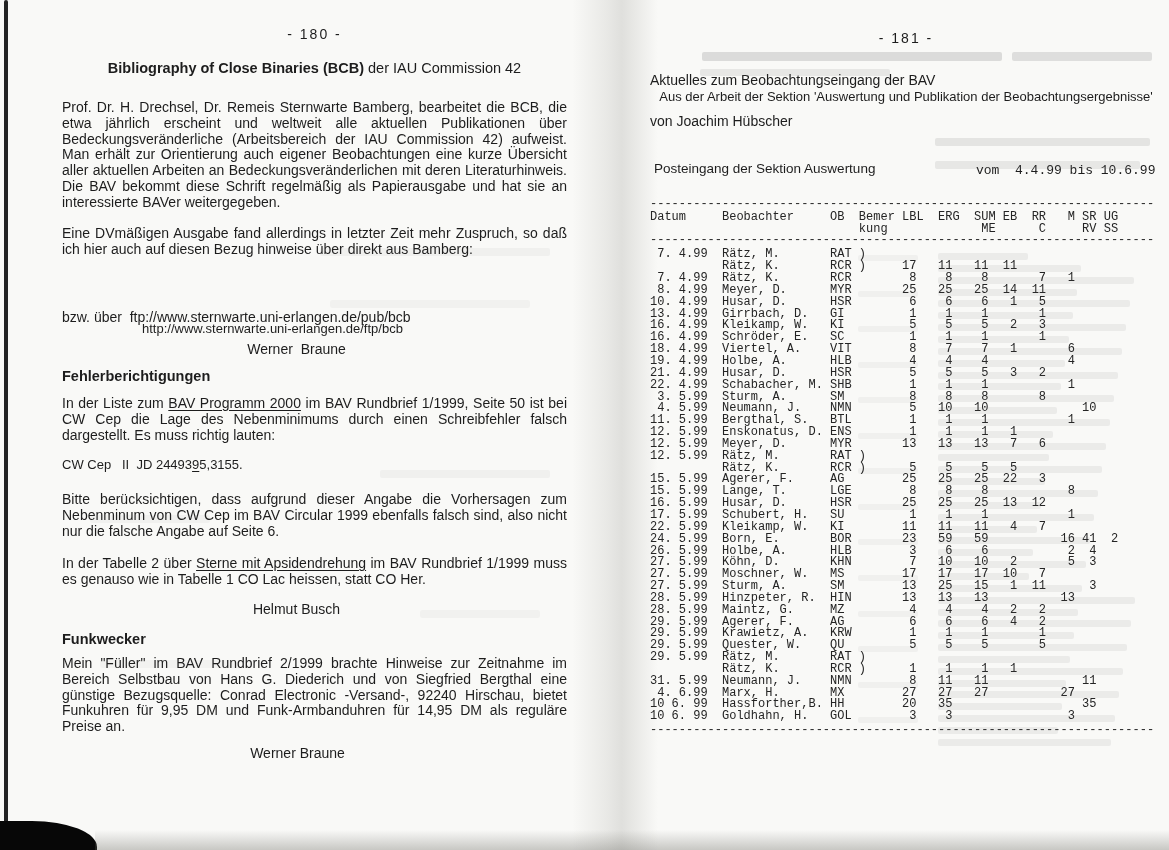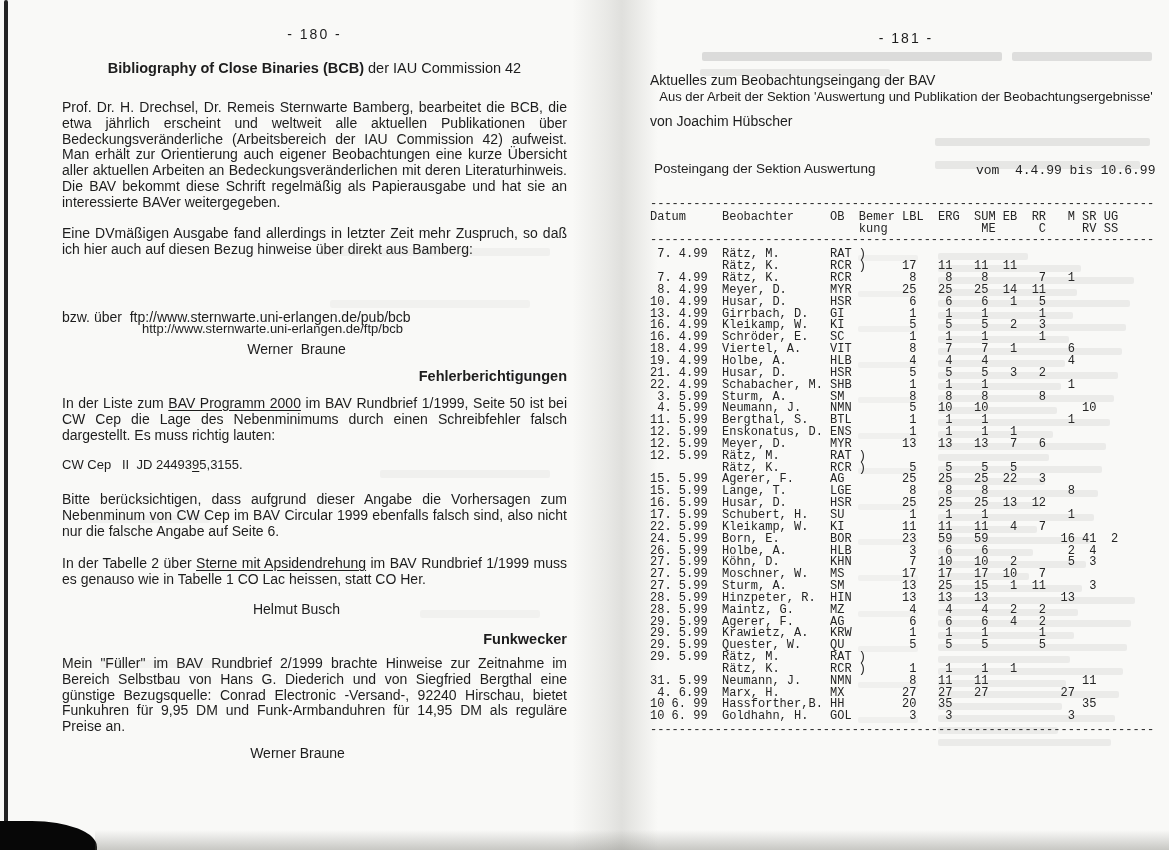--- a/index.html
+++ b/index.html
@@ -5,21 +5,21 @@
   html,body{margin:0;padding:0;background:#e8e8e6;}
   .scan{position:relative;width:1169px;height:850px;background:#f9f9f7;overflow:hidden;
         font-family:"Liberation Sans",sans-serif;color:#1d1d1d;padding-left:42px;}
   .abs{position:absolute;}
   
   .lpage{position:absolute;left:62px;top:0;width:505px;height:850px;}
   .pageno{width:100%;text-align:center;font-size:14px;letter-spacing:2px;}
   .ltitle{width:100%;text-align:center;font-size:14.5px;}
   .para{width:505px;font-size:14px;line-height:15.8px;text-align:justify;}
   .sig{width:100%;text-align:center;font-size:14px;white-space:pre;}
-  .heading{width:100%;text-align:right;font-size:14.5px;font-weight:bold;}
+  .heading{width:100%;text-align:left;font-size:14.5px;font-weight:bold;}
   .pre{white-space:pre-wrap;}
   .u{text-decoration:underline;text-underline-offset:2px;}
   
   .rpage{position:absolute;left:650px;top:0;width:512px;height:850px;}
   .rcenter{width:100%;font-size:14px;}
   .rtitle2{left:-28px;width:568px;text-align:center;font-size:13px;}
   .periodlabel{font-size:13.5px;}
   .periodvalue{font-family:"Liberation Mono","DejaVu Sans Mono",monospace;font-size:13px;white-space:pre;}
   .ttable{position:absolute;left:0;top:200px;width:512px;
           font-family:"Liberation Mono","DejaVu Sans Mono",monospace;font-size:12px;color:#242424;}

